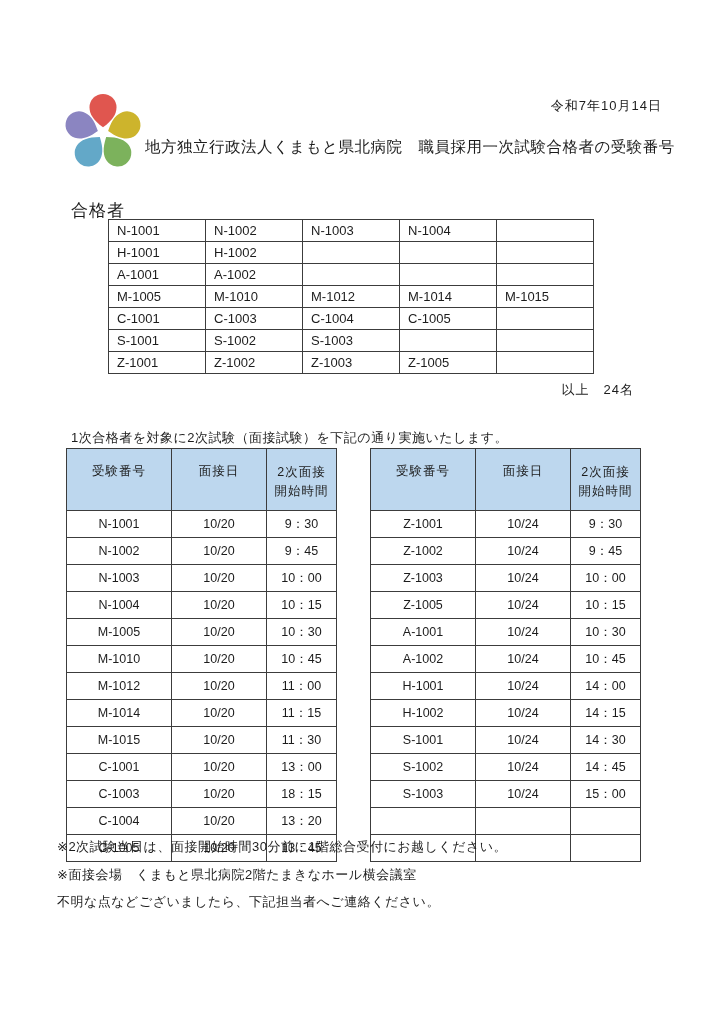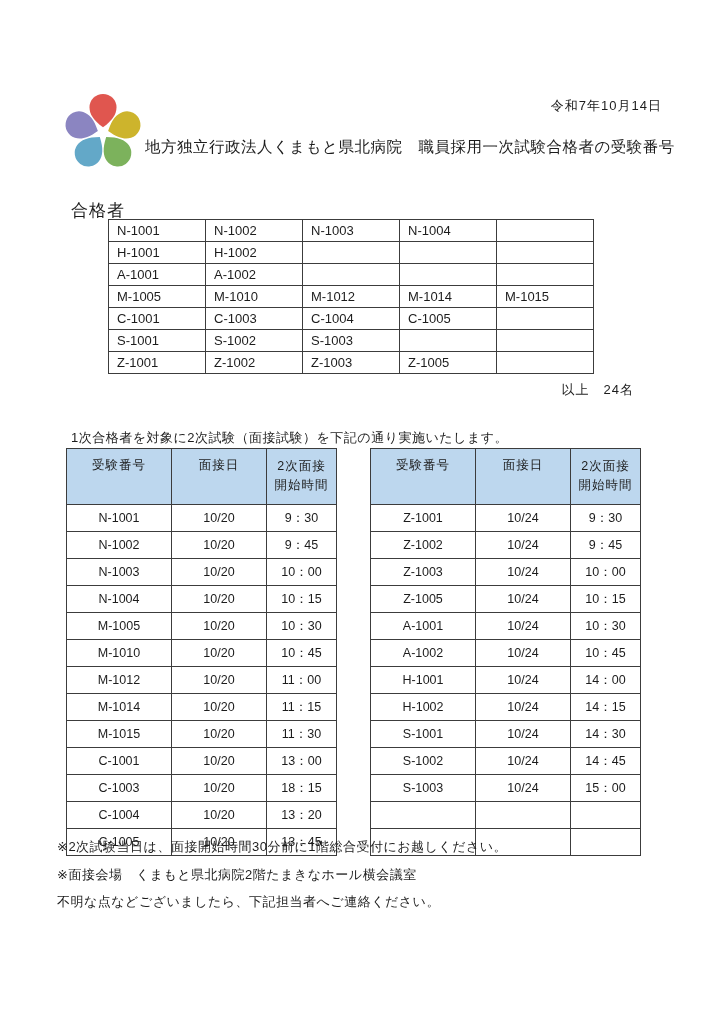--- a/index.html
+++ b/index.html
@@ -39,21 +39,21 @@
   .sched { width:270px; }
   .sched-left  { top:448px; left:66px;  }
   .sched-right { top:448px; left:370px; }
   .sched th, .sched td { border:1px solid #3c3c3c; text-align:center; overflow:hidden; white-space:nowrap; }
   .sched thead th {
     background:#bdd7ee;
     font-weight:normal;
     font-size:12.5px;
     height:46px;
     vertical-align:top;
-    padding-top:8px;
+    padding-top:14px;
     letter-spacing:1px;
   }
   .sched thead th .h2line { line-height:19px; }
   .sched td { height:24px; font-size:12.5px; }
 
   
   .notes { top:833px; left:57px; font-size:13px; letter-spacing:0.5px; }
   .notes .note-line { line-height:27.5px; white-space:nowrap; }
 
   

